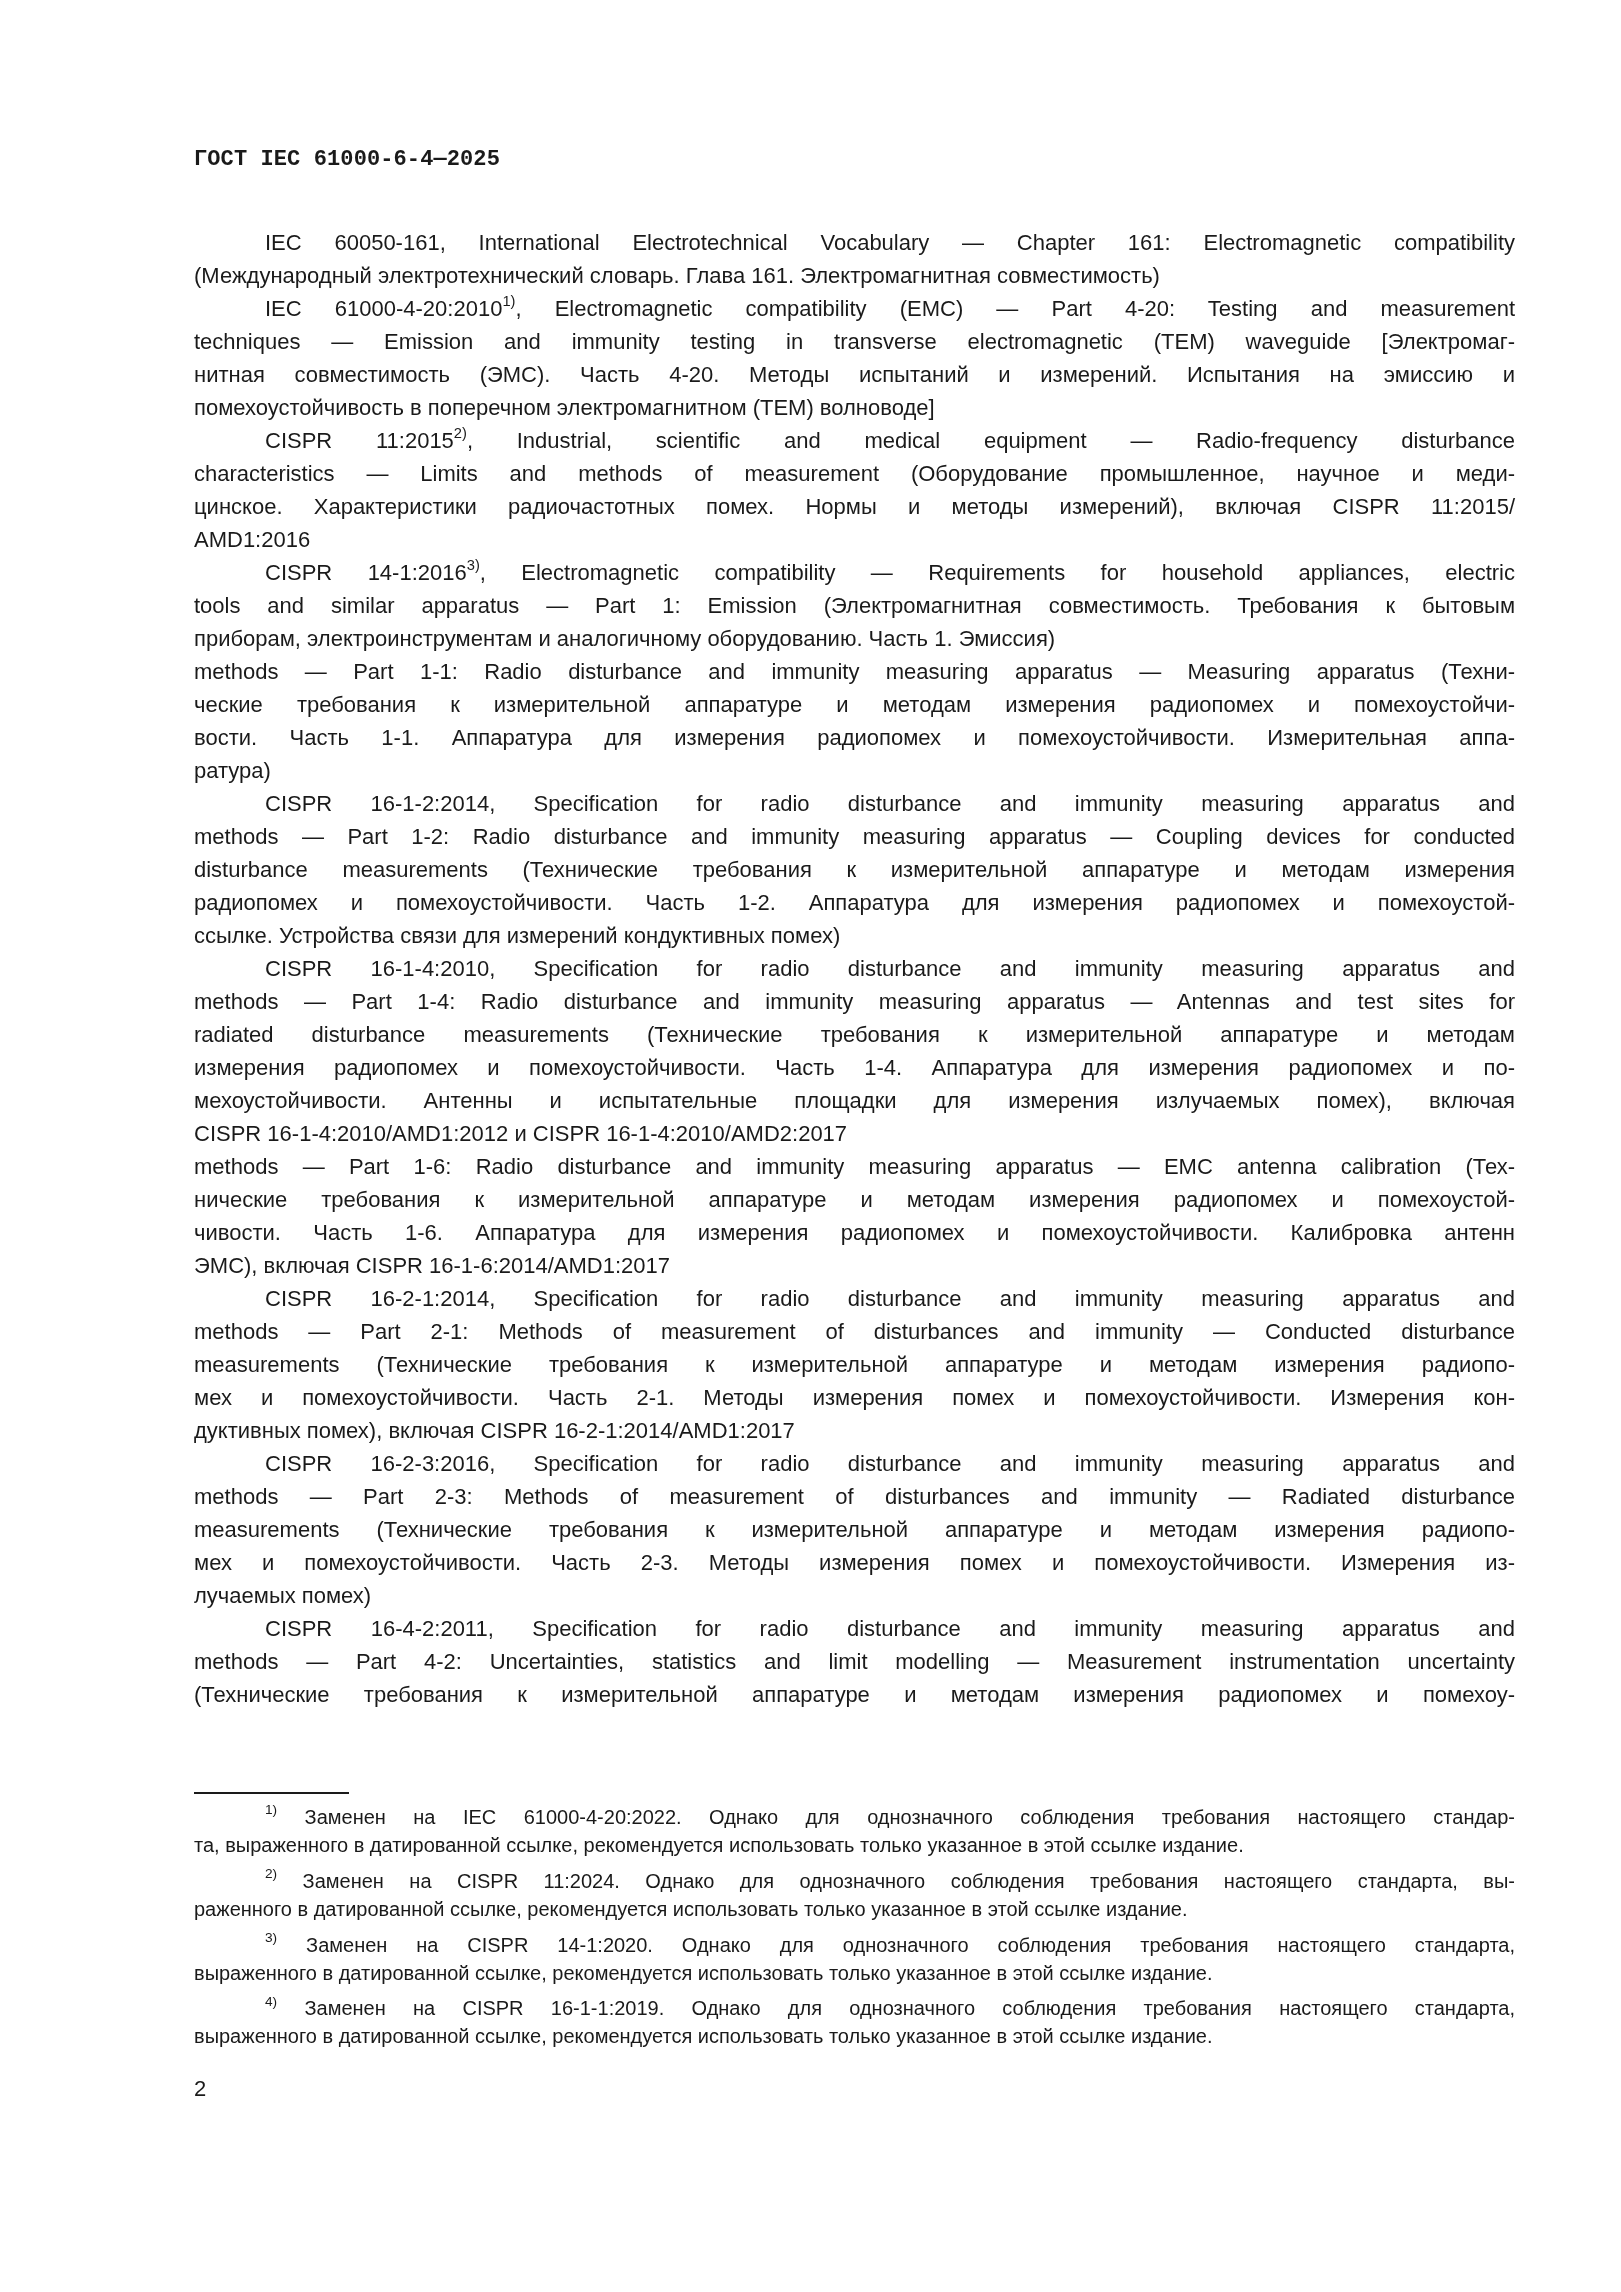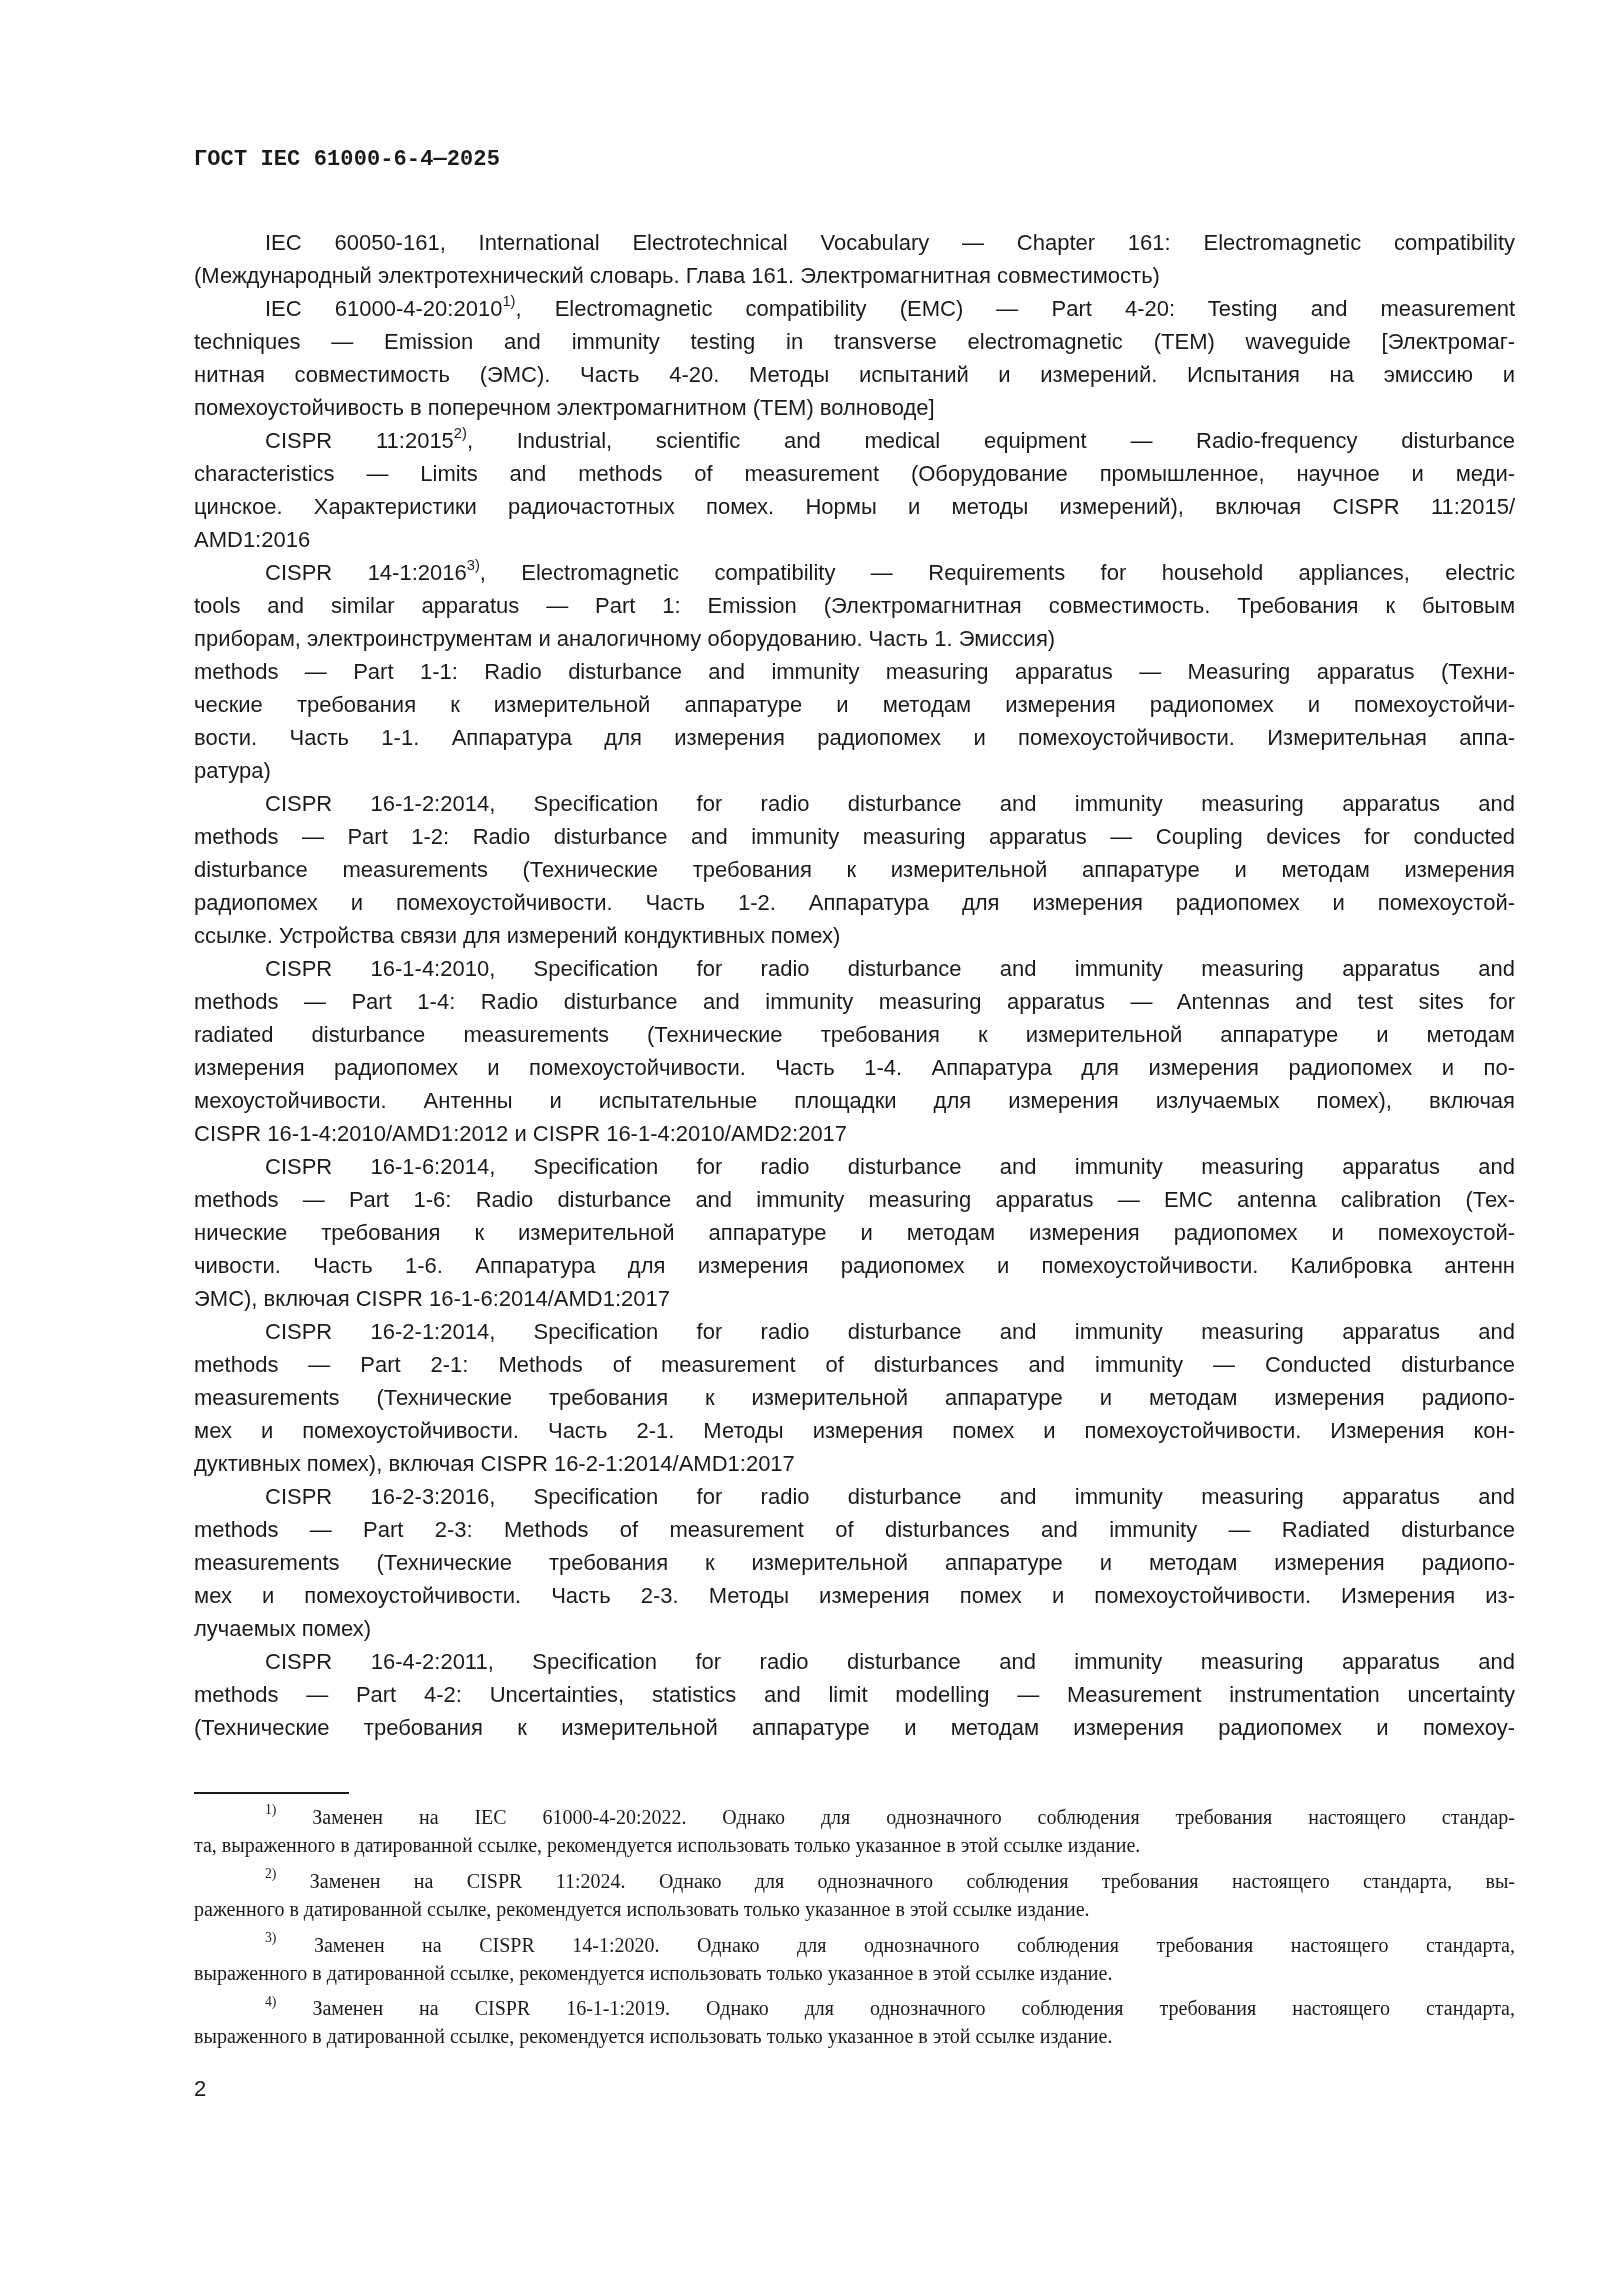--- a/index.html
+++ b/index.html
@@ -11,21 +11,21 @@
   .para { margin: 0; }
   .line { display: block; font-size: 22px; line-height: 33px; height: 33px;
           text-align: justify; text-align-last: justify; white-space: nowrap; overflow: visible; }
   .line.first { text-indent: 71px; }
   .line.last { text-align-last: left; }
   .line .t { white-space: normal; margin-top: 11px; }
   sup { font-size: 14.7px; line-height: 0; position: relative; top: -2px; vertical-align: super; }
   .fn-rule { position: absolute; left: 194px; top: 1792px; width: 155px; height: 0;
              border-top: 2px solid #1a1a1a; }
   .footnotes { position: absolute; left: 194px; top: 1803px; width: 1321px; }
-  .fn { margin: 0 0 7.8px 0; font-family: Liberation Serif, serif; }
+  .fn { margin: 0 0 7.8px 0; }
   .fn .line { font-size: 20px; line-height: 28px; height: 28px; }
   .fn .line.first { text-indent: 71px; }
   .fn sup { font-size: 13.7px; }
   .pagenum { position: absolute; left: 194px; top: 2076px; font-size: 22px; }
 </style>
 </head>
 <body>
 
 <div class="header">ГОСТ IEC 61000-6-4—2025</div>
 
@@ -66,21 +66,20 @@
     </div>
     <div class="para">
       <span class="line first"><span class="t">CISPR 16-1-4:2010, Specification for radio disturbance and immunity measuring apparatus and</span></span>
       <span class="line"><span class="t">methods — Part 1-4: Radio disturbance and immunity measuring apparatus — Antennas and test sites for</span></span>
       <span class="line"><span class="t">radiated disturbance measurements (Технические требования к измерительной аппаратуре и методам</span></span>
       <span class="line"><span class="t">измерения радиопомех и помехоустойчивости. Часть 1-4. Аппаратура для измерения радиопомех и по-</span></span>
       <span class="line"><span class="t">мехоустойчивости. Антенны и испытательные площадки для измерения излучаемых помех), включая</span></span>
       <span class="line last"><span class="t">CISPR 16-1-4:2010/AMD1:2012 и CISPR 16-1-4:2010/AMD2:2017</span></span>
     </div>
     <div class="para">
-      <span class="line first"><span class="t">CISPR 16-1-6:2014, Specification for radio disturbance and immunity measuring apparatus and</span></span>
       <span class="line"><span class="t">methods — Part 1-6: Radio disturbance and immunity measuring apparatus — EMC antenna calibration (Тех-</span></span>
       <span class="line"><span class="t">нические требования к измерительной аппаратуре и методам измерения радиопомех и помехоустой-</span></span>
       <span class="line"><span class="t">чивости. Часть 1-6. Аппаратура для измерения радиопомех и помехоустойчивости. Калибровка антенн</span></span>
       <span class="line last"><span class="t">ЭМС), включая CISPR 16-1-6:2014/AMD1:2017</span></span>
     </div>
     <div class="para">
       <span class="line first"><span class="t">CISPR 16-2-1:2014, Specification for radio disturbance and immunity measuring apparatus and</span></span>
       <span class="line"><span class="t">methods — Part 2-1: Methods of measurement of disturbances and immunity — Conducted disturbance</span></span>
       <span class="line"><span class="t">measurements (Технические требования к измерительной аппаратуре и методам измерения радиопо-</span></span>
       <span class="line"><span class="t">мех и помехоустойчивости. Часть 2-1. Методы измерения помех и помехоустойчивости. Измерения кон-</span></span>

